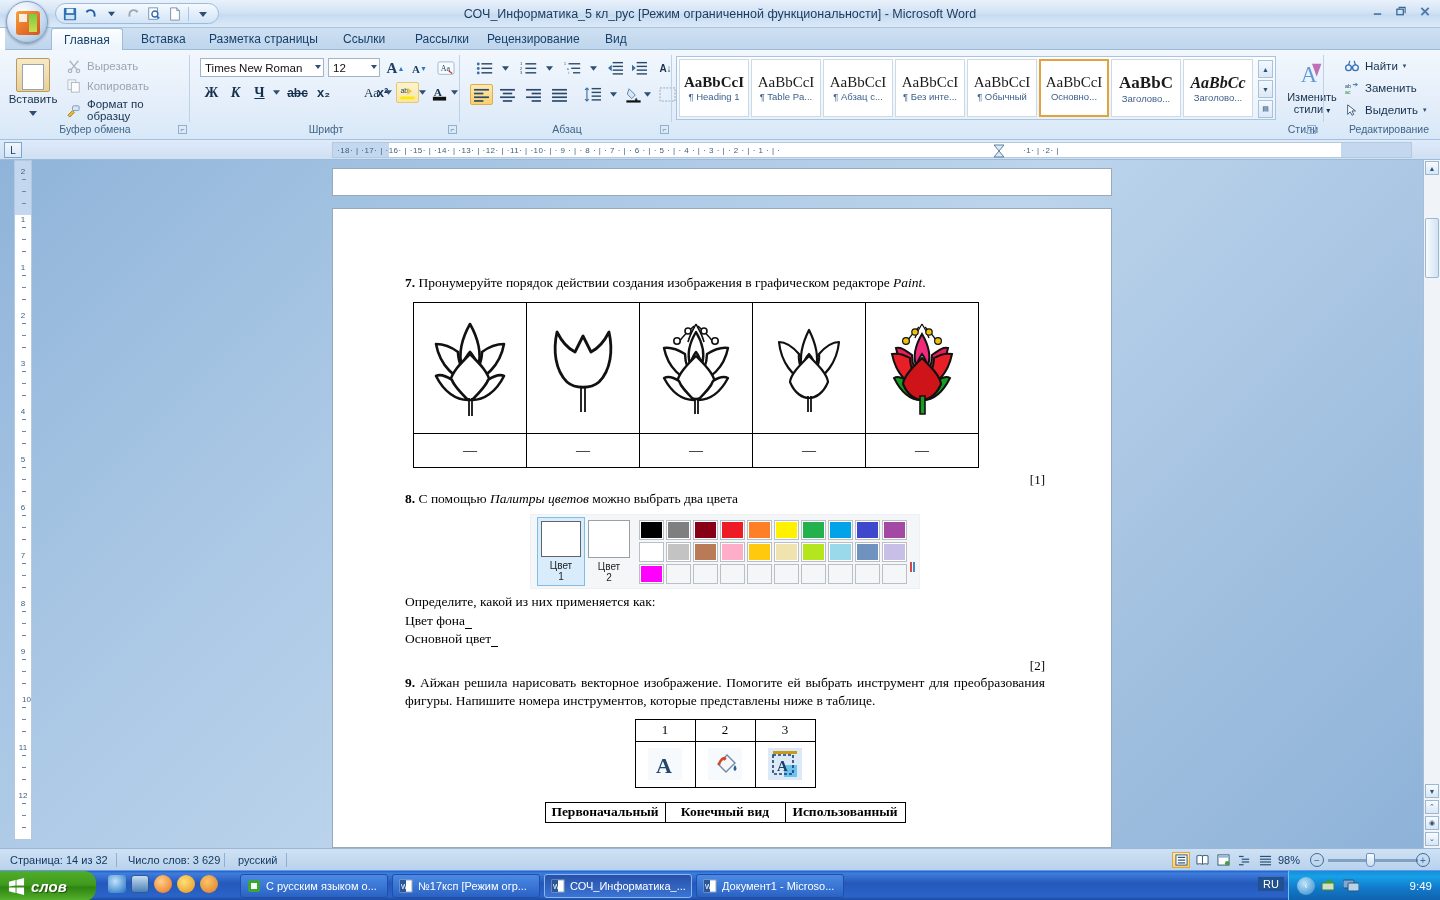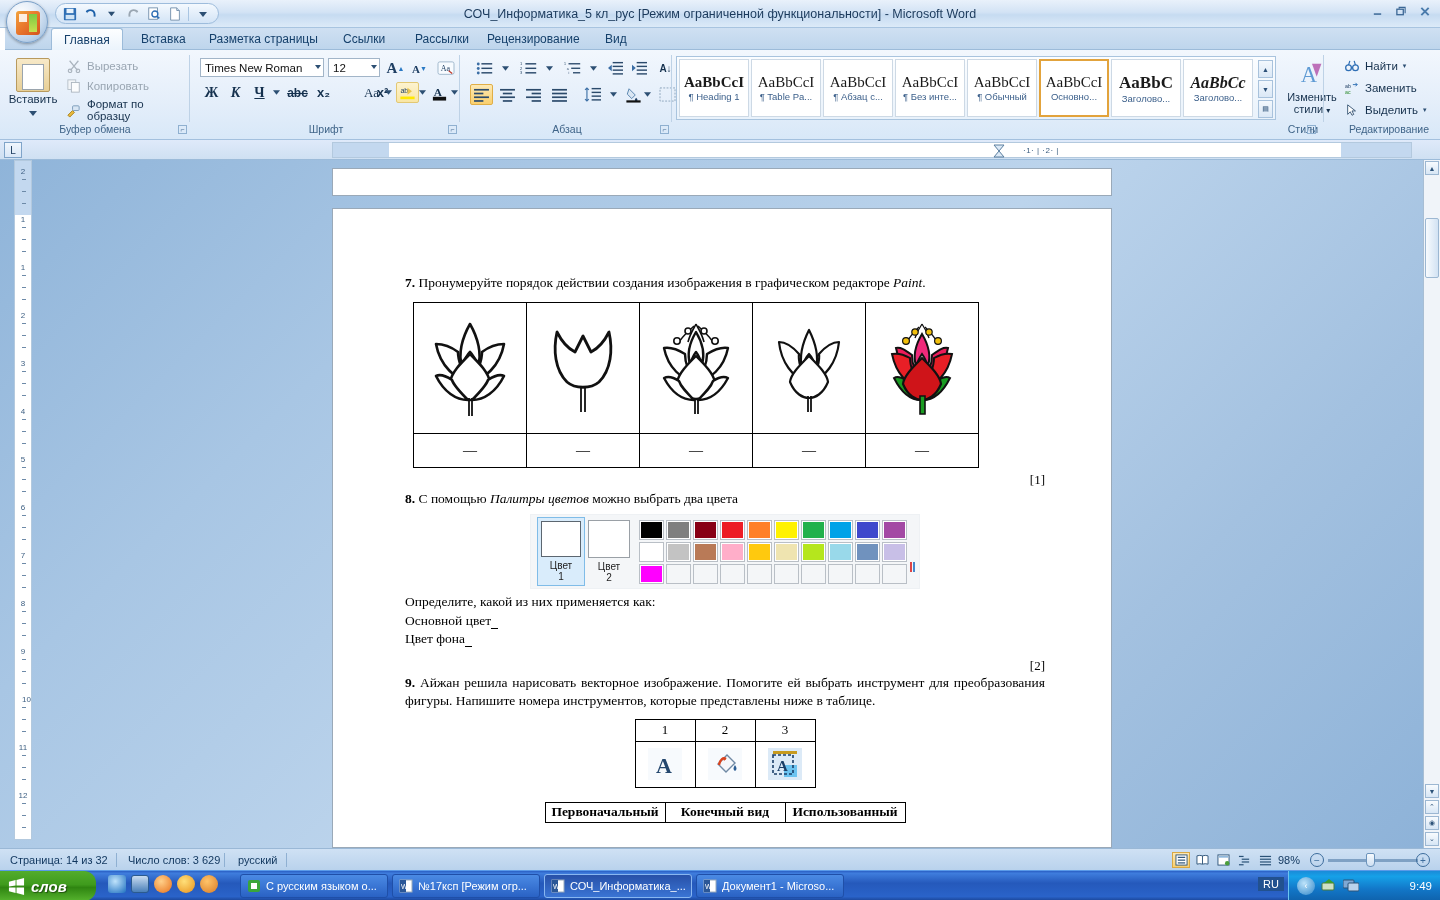--- a/index.html
+++ b/index.html
@@ -715,20 +715,21 @@
       </div>
       <div class="glabel">Редактирование</div>
     </div>
   </div>
 
   <div class="hruler">
     <div class="corner">L</div>
     <div class="hr-strip">
       <div class="margin" style="left:0; width:56px;"></div>
       <div class="margin" style="right:0; width:70px;"></div>
+      <div class="hr-ticks" style="padding-left:4px;">·18· | ·17· | ·16· | ·15· | ·14· | ·13· | ·12· | ·11· | ·10· | · 9 · | · 8 · | · 7 · | · 6 · | · 5 · | · 4 · | · 3 · | · 2 · | · 1 · | ·</div>
       <div style="position:absolute; left:660px; top:0; bottom:0; width:14px;">
         <svg width="12" height="16" viewBox="0 0 12 16">
             <path d="M1 2 L11 2 L6 8 Z" fill="#ddeaf7" stroke="#5a7e9f"></path>
             <path d="M1 14 L11 14 L6 8 Z" fill="#ddeaf7" stroke="#5a7e9f"></path>
           </svg>
       </div>
       <div class="hr-ticks" style="left:690px;">·1· | ·2· |</div>
     </div>
   </div>
 
@@ -948,22 +949,22 @@
             </div>
           <div class="pal-more">
             <svg width="8" height="12" viewBox="0 0 8 12">
                 <rect x="1" y="1" width="2" height="10" fill="#d44"></rect>
                 <rect x="4" y="1" width="2" height="10" fill="#48c"></rect>
               </svg>
           </div>
         </div>
 
         <div class="q-line" style="margin-top:2px;">Определите, какой из них применяется как:</div>
+        <div class="q-line"><span>Цвет фона</span><span style="border-bottom:1px solid #000;">&nbsp;&nbsp;</span></div>
         <div class="q-line"><span>Основной цвет</span><span style="border-bottom:1px solid #000;">&nbsp;&nbsp;</span></div>
-        <div class="q-line"><span>Цвет фона</span><span style="border-bottom:1px solid #000;">&nbsp;&nbsp;</span></div>
         <div class="marks" style="margin-top:10px;">[2]</div>
 
         <div class="q-line">
           <span class="q-num">9.</span><span> Айжан решила нарисовать векторное изображение. Помогите ей выбрать инструмент для преобразования фигуры. Напишите номера инструментов, которые представлены ниже в таблице.</span>
         </div>
 
         <table class="ttable">
           <tbody>
               <tr>
             <td class="hdr">1</td>

